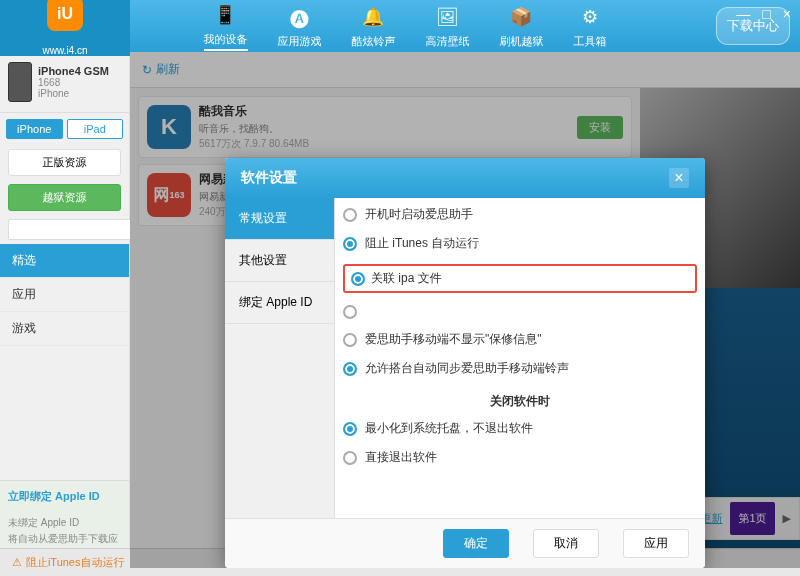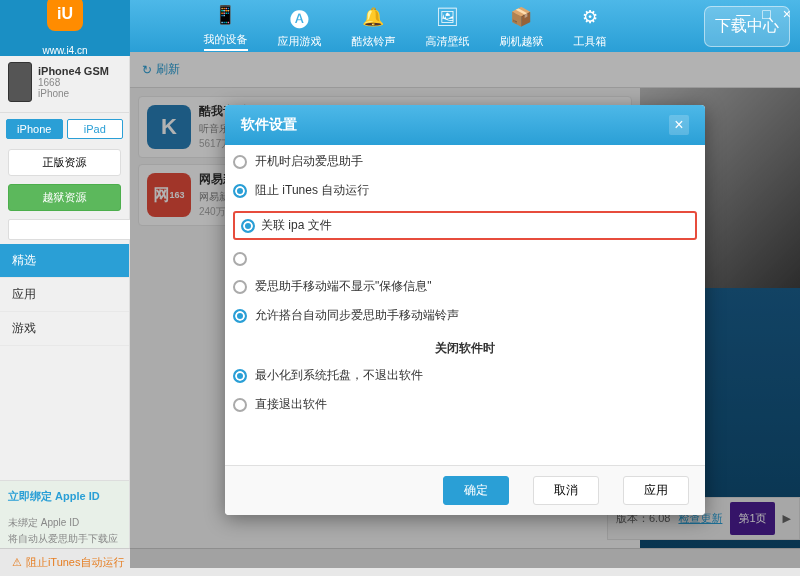--- a/index.html
+++ b/index.html
@@ -9,21 +9,21 @@
     .header { width: 800px; height: 52px; background: linear-gradient(180deg, #4db8e8 0%, #2a9fd6 100%); display: flex; align-items: center; position: relative; }
     .logo-area { width: 130px; height: 60px; background: #1a8fc4; display: flex; align-items: center; justify-content: center; flex-direction: column; }
     .logo-icon { width: 36px; height: 36px; background: #ff8c00; border-radius: 8px; display: flex; align-items: center; justify-content: center; color: white; font-weight: bold; font-size: 16px; }
     .logo-text { color: white; font-size: 10px; margin-top: 14px; }
     .nav-items { display: flex; flex: 1; align-items: center; justify-content: center; gap: 30px; }
     .nav-item { display: flex; flex-direction: column; align-items: center; color: white; cursor: pointer; gap: 3px; }
     .nav-icon { width: 28px; height: 28px; display: flex; align-items: center; justify-content: center; font-size: 18px; }
     .nav-label { font-size: 11px; color: white; }
     .nav-active { border-bottom: 2px solid white; padding-bottom: 2px; }
     .header-right { width: 120px; display: flex; align-items: center; justify-content: flex-end; padding-right: 10px; gap: 6px; }
-    .download-btn { background: rgba(255,255,255,0.2); border: 1px solid rgba(255,255,255,0.5); color: white; padding: 9px 10px; border-radius: 7px; font-size: 16px; cursor: pointer; }
+    .download-btn { background: rgba(255,255,255,0.2); border: 1px solid rgba(255,255,255,0.5); color: white; padding: 9px 10px; border-radius: 12px; font-size: 13px; cursor: pointer; }
     .header-controls { position: absolute; top: 5px; right: 5px; display: flex; gap: 4px; }
     .ctrl-btn { color: white; font-size: 14px; cursor: pointer; padding: 1px 4px; }
 
     
     .main { display: flex; width: 800px; height: 516px; }
 
     
     .sidebar { width: 130px; background: #f0f0f0; border-right: 1px solid #ddd; display: flex; flex-direction: column; }
     .device-info { padding: 10px 8px; border-bottom: 1px solid #ddd; display: flex; align-items: center; gap: 6px; }
     .device-icon { width: 24px; height: 40px; background: #555; border-radius: 3px; border: 1px solid #333; }
@@ -59,21 +59,21 @@
     .app-name { font-size: 12px; font-weight: bold; color: #333; }
     .app-desc { font-size: 10px; color: #888; margin-top: 2px; }
     .app-meta { font-size: 10px; color: #aaa; margin-top: 1px; }
     .app-btn { background: #5cb85c; color: white; border: none; padding: 4px 12px; border-radius: 3px; font-size: 11px; cursor: pointer; }
 
     
     .right-panel { width: 160px; background: linear-gradient(180deg, #888 0%, #555 100%); position: relative; overflow: hidden; }
     .car-bg { width: 100%; height: 200px; background: linear-gradient(135deg, #c0c0c0 0%, #808080 50%, #404040 100%); }
 
     
-    .overlay { position: absolute; top: 0; left: 0; right: 0; bottom: 0; background: rgba(0,0,0,0.3); z-index: 100; display: flex; align-items: center; justify-content: center; }
+    .overlay { position: absolute; top: 0; left: 0; right: 0; bottom: 0; background: rgba(0,0,0,0.3); z-index: 100; display: flex; align-items: flex-end; justify-content: center; }
     .dialog { background: white; border-radius: 4px; box-shadow: 0 4px 20px rgba(0,0,0,0.4); width: 480px; overflow: hidden; }
     .dialog-header { background: linear-gradient(180deg, #4db8e8 0%, #2a9fd6 100%); padding: 10px 16px; display: flex; justify-content: space-between; align-items: center; }
     .dialog-title { color: white; font-size: 14px; font-weight: bold; }
     .dialog-close { color: white; cursor: pointer; font-size: 16px; background: rgba(255,255,255,0.2); border: none; border-radius: 2px; width: 20px; height: 20px; display: flex; align-items: center; justify-content: center; }
     .dialog-body { display: flex; min-height: 320px; }
     .dialog-sidebar { width: 110px; background: #f0f0f0; border-right: 1px solid #ddd; }
     .dialog-nav-item { padding: 12px 14px; font-size: 12px; cursor: pointer; border-bottom: 1px solid #e0e0e0; }
     .dialog-nav-item.active { background: #2a9fd6; color: white; }
     .dialog-content { flex: 1; padding: 8px; }
     .option-row { display: flex; align-items: center; gap: 8px; margin-bottom: 12px; }
@@ -213,20 +213,25 @@
       </div>
     </div>
 
     <div class="overlay">
       <div class="dialog">
         <div class="dialog-header">
           <span class="dialog-title">软件设置</span>
           <button class="dialog-close">×</button>
         </div>
         <div class="dialog-body">
+          <div class="dialog-sidebar">
+            <div class="dialog-nav-item active">常规设置</div>
+            <div class="dialog-nav-item">其他设置</div>
+            <div class="dialog-nav-item">绑定 Apple ID</div>
+          </div>
           <div class="dialog-content">
 
             <div class="option-row">
               <span class="radio-circle"></span>
               <span class="option-text">开机时启动爱思助手</span>
             </div>
 
             <div class="option-row">
               <span class="radio-circle checked"></span>
               <span class="option-text">阻止 iTunes 自动运行</span>

